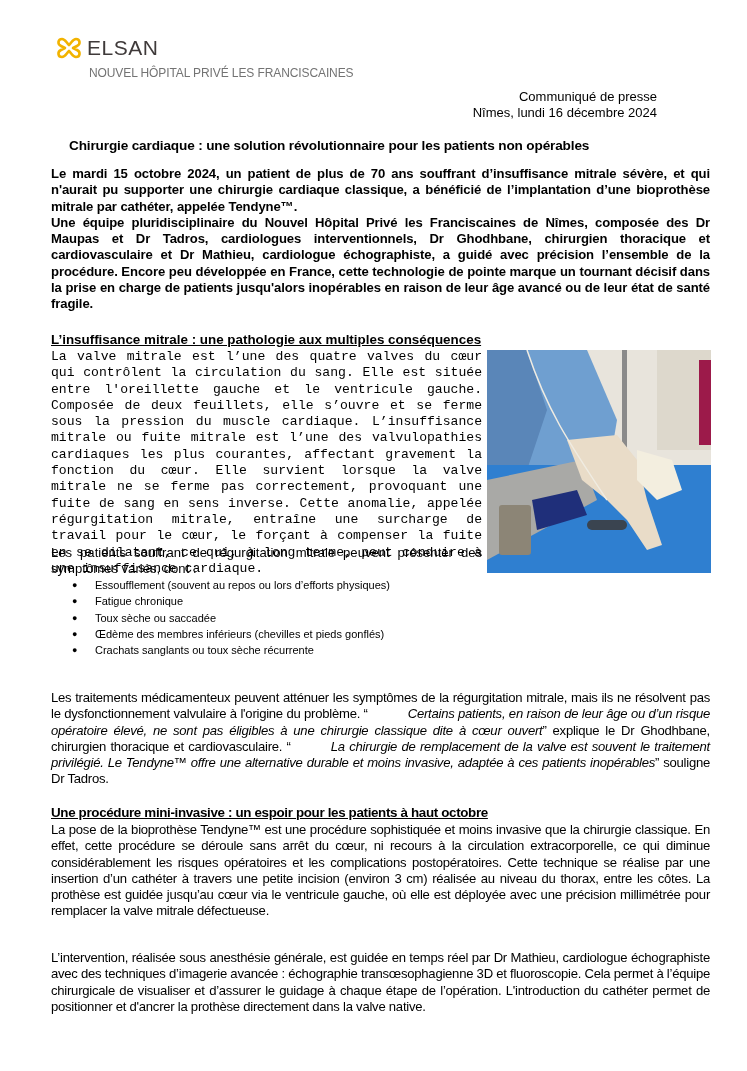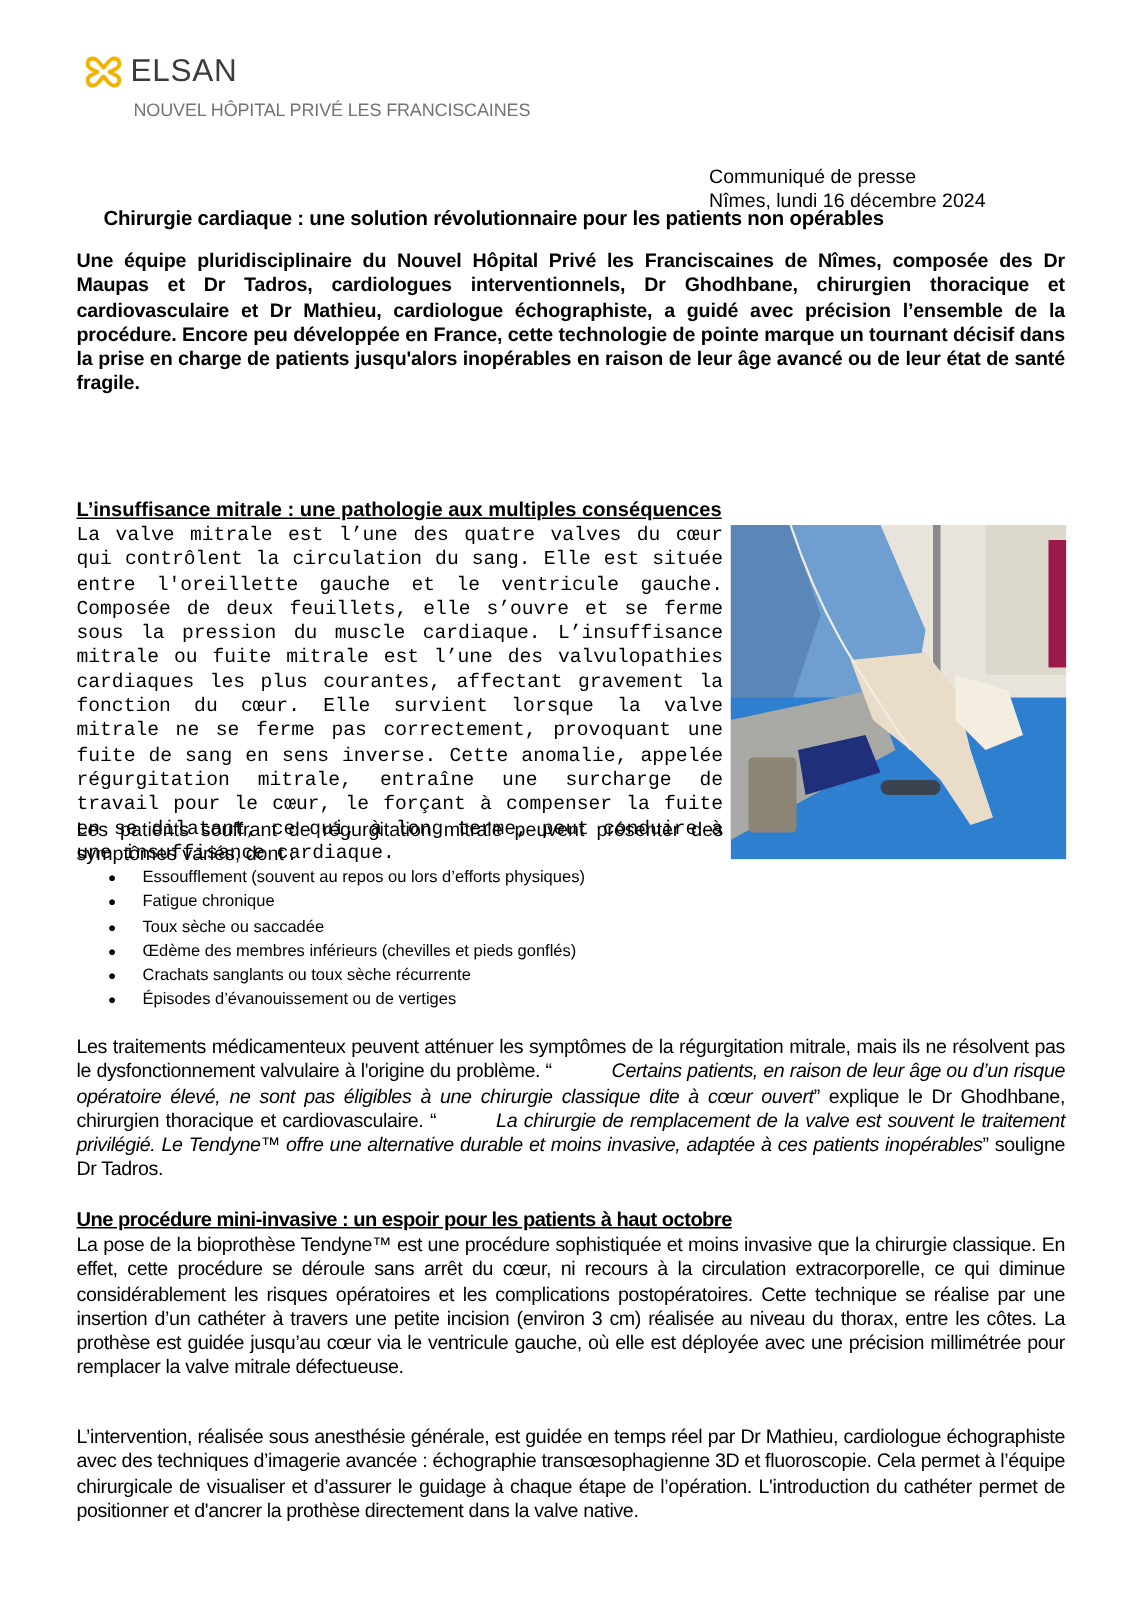--- a/index.html
+++ b/index.html
@@ -2,21 +2,21 @@
 <html><head>
   <meta charset="utf-8">
   <style>
     html, body { margin: 0; padding: 0; background: #ffffff; }
     body { width: 747px; height: 1071px; position: relative; overflow: hidden;
            font-family: "Liberation Sans", sans-serif; color: #000; }
     .logo { position: absolute; left: 56px; top: 36px; display: flex; align-items: center; }
     .logo-mark { width: 26px; height: 24px; }
     .logo-name { font-size: 21px; font-weight: 500; color: #3f3a3a; margin-left: 5px; letter-spacing: 0.5px; }
     .logo-sub { position: absolute; left: 89px; top: 66px; font-size: 12px; color: #737373; letter-spacing: -0.1px; }
-    .press { position: absolute; right: 90px; top: 89px; font-size: 13px; line-height: 16px; margin-top: 21px; }
+    .press { position: absolute; right: 90px; top: 89px; text-align: right; font-size: 13px; line-height: 16px; }
     .title { position: absolute; left: 69px; top: 138px; font-size: 13.6px; font-weight: bold; letter-spacing: -0.15px; }
     .para { position: absolute; font-size: 13.1px; line-height: 16.3px; text-align: justify; }
     .lead { left: 51px; top: 166px; width: 659px; font-weight: bold; letter-spacing: -0.1px; }
     .h2 { position: absolute; font-size: 13.4px; font-weight: bold; text-decoration: underline; }
     .h2a { left: 51px; top: 332px; }
     .col { left: 51px; top: 349px; width: 431px; font-family: Liberation Mono, monospace; }
     .photo { position: absolute; left: 487px; top: 350px; width: 224px; height: 223px; overflow: hidden; }
     .intro2 { left: 51px; top: 545px; width: 431px; }
     ul.sym { position: absolute; left: 51px; top: 577px; margin: 0; padding: 0; list-style: none; font-size: 11px; line-height: 16.3px; }
     ul.sym li { position: relative; padding-left: 44px; }
@@ -39,20 +39,21 @@
 <div class="logo-sub">NOUVEL HÔPITAL PRIVÉ LES FRANCISCAINES</div>
 
 <div class="press">
   <div>Communiqué de presse</div>
   <div>Nîmes, lundi 16 décembre 2024</div>
 </div>
 
 <div class="title">Chirurgie cardiaque : une solution révolutionnaire pour les patients non opérables</div>
 
 <div class="para lead">
+  <div>Le mardi 15 octobre 2024, un patient de plus de 70 ans souffrant d’insuffisance mitrale sévère, et qui n'aurait pu supporter une chirurgie cardiaque classique, a bénéficié de l’implantation d’une bioprothèse mitrale par cathéter, appelée Tendyne™.</div>
   <div>Une équipe pluridisciplinaire du Nouvel Hôpital Privé les Franciscaines de Nîmes, composée des Dr Maupas et Dr Tadros, cardiologues interventionnels, Dr Ghodhbane, chirurgien thoracique et cardiovasculaire et Dr Mathieu, cardiologue échographiste, a guidé avec précision l’ensemble de la procédure. Encore peu développée en France, cette technologie de pointe marque un tournant décisif dans la prise en charge de patients jusqu'alors inopérables en raison de leur âge avancé ou de leur état de santé fragile.</div>
 </div>
 
 <div class="h2 h2a">L’insuffisance mitrale : une pathologie aux multiples conséquences</div>
 <div class="para col">La valve mitrale est l’une des quatre valves du cœur qui contrôlent la circulation du sang. Elle est située entre l'oreillette gauche et le ventricule gauche. Composée de deux feuillets, elle s’ouvre et se ferme sous la pression du muscle cardiaque. L’insuffisance mitrale ou fuite mitrale est l’une des valvulopathies cardiaques les plus courantes, affectant gravement la fonction du cœur. Elle survient lorsque la valve mitrale ne se ferme pas correctement, provoquant une fuite de sang en sens inverse. Cette anomalie, appelée régurgitation mitrale, entraîne une surcharge de travail pour le cœur, le forçant à compenser la fuite en se dilatant, ce qui, à long terme, peut conduire à une insuffisance cardiaque.</div>
 
 <div class="photo">
   <svg width="224" height="223" viewBox="0 0 224 223">
     <rect width="224" height="223" fill="#e8e4dc"></rect>
     <rect x="170" y="0" width="54" height="100" fill="#ddd8cc"></rect>
@@ -71,20 +72,19 @@
   </svg>
 </div>
 
 <div class="para intro2">Les patients souffrant de régurgitation mitrale peuvent présenter des symptômes variés, dont :</div>
 <ul class="sym">
   <li>Essoufflement (souvent au repos ou lors d’efforts physiques)</li>
   <li>Fatigue chronique</li>
   <li>Toux sèche ou saccadée</li>
   <li>Œdème des membres inférieurs (chevilles et pieds gonflés)</li>
   <li>Crachats sanglants ou toux sèche récurrente</li>
-  <li>Épisodes d’évanouissement ou de vertiges</li>
 </ul>
 
 <div class="para treat"><span>Les traitements médicamenteux peuvent atténuer les symptômes de la régurgitation mitrale, mais ils ne résolvent pas le dysfonctionnement valvulaire à l'origine du problème. “</span><i>Certains patients, en raison de leur âge ou d’un risque opératoire élevé, ne sont pas éligibles à une chirurgie classique dite à cœur ouvert</i><span>” explique le Dr Ghodhbane, chirurgien thoracique et cardiovasculaire. “</span><i>La chirurgie de remplacement de la valve est souvent le traitement privilégié. Le Tendyne™ offre une alternative durable et moins invasive, adaptée à ces patients inopérables</i><span>” souligne Dr Tadros.</span></div>
 
 <div class="h2 h2b">Une procédure mini-invasive : un espoir pour les patients à haut octobre</div>
 <div class="para proc">La pose de la bioprothèse Tendyne™ est une procédure sophistiquée et moins invasive que la chirurgie classique. En effet, cette procédure se déroule sans arrêt du cœur, ni recours à la circulation extracorporelle, ce qui diminue considérablement les risques opératoires et les complications postopératoires. Cette technique se réalise par une insertion d’un cathéter à travers une petite incision (environ 3 cm) réalisée au niveau du thorax, entre les côtes. La prothèse est guidée jusqu’au cœur via le ventricule gauche, où elle est déployée avec une précision millimétrée pour remplacer la valve mitrale défectueuse.</div>
 <div class="para interv">L’intervention, réalisée sous anesthésie générale, est guidée en temps réel par Dr Mathieu, cardiologue échographiste avec des techniques d’imagerie avancée : échographie transœsophagienne 3D et fluoroscopie. Cela permet à l’équipe chirurgicale de visualiser et d’assurer le guidage à chaque étape de l’opération. L'introduction du cathéter permet de positionner et d'ancrer la prothèse directement dans la valve native.</div>
 
 </body></html>

